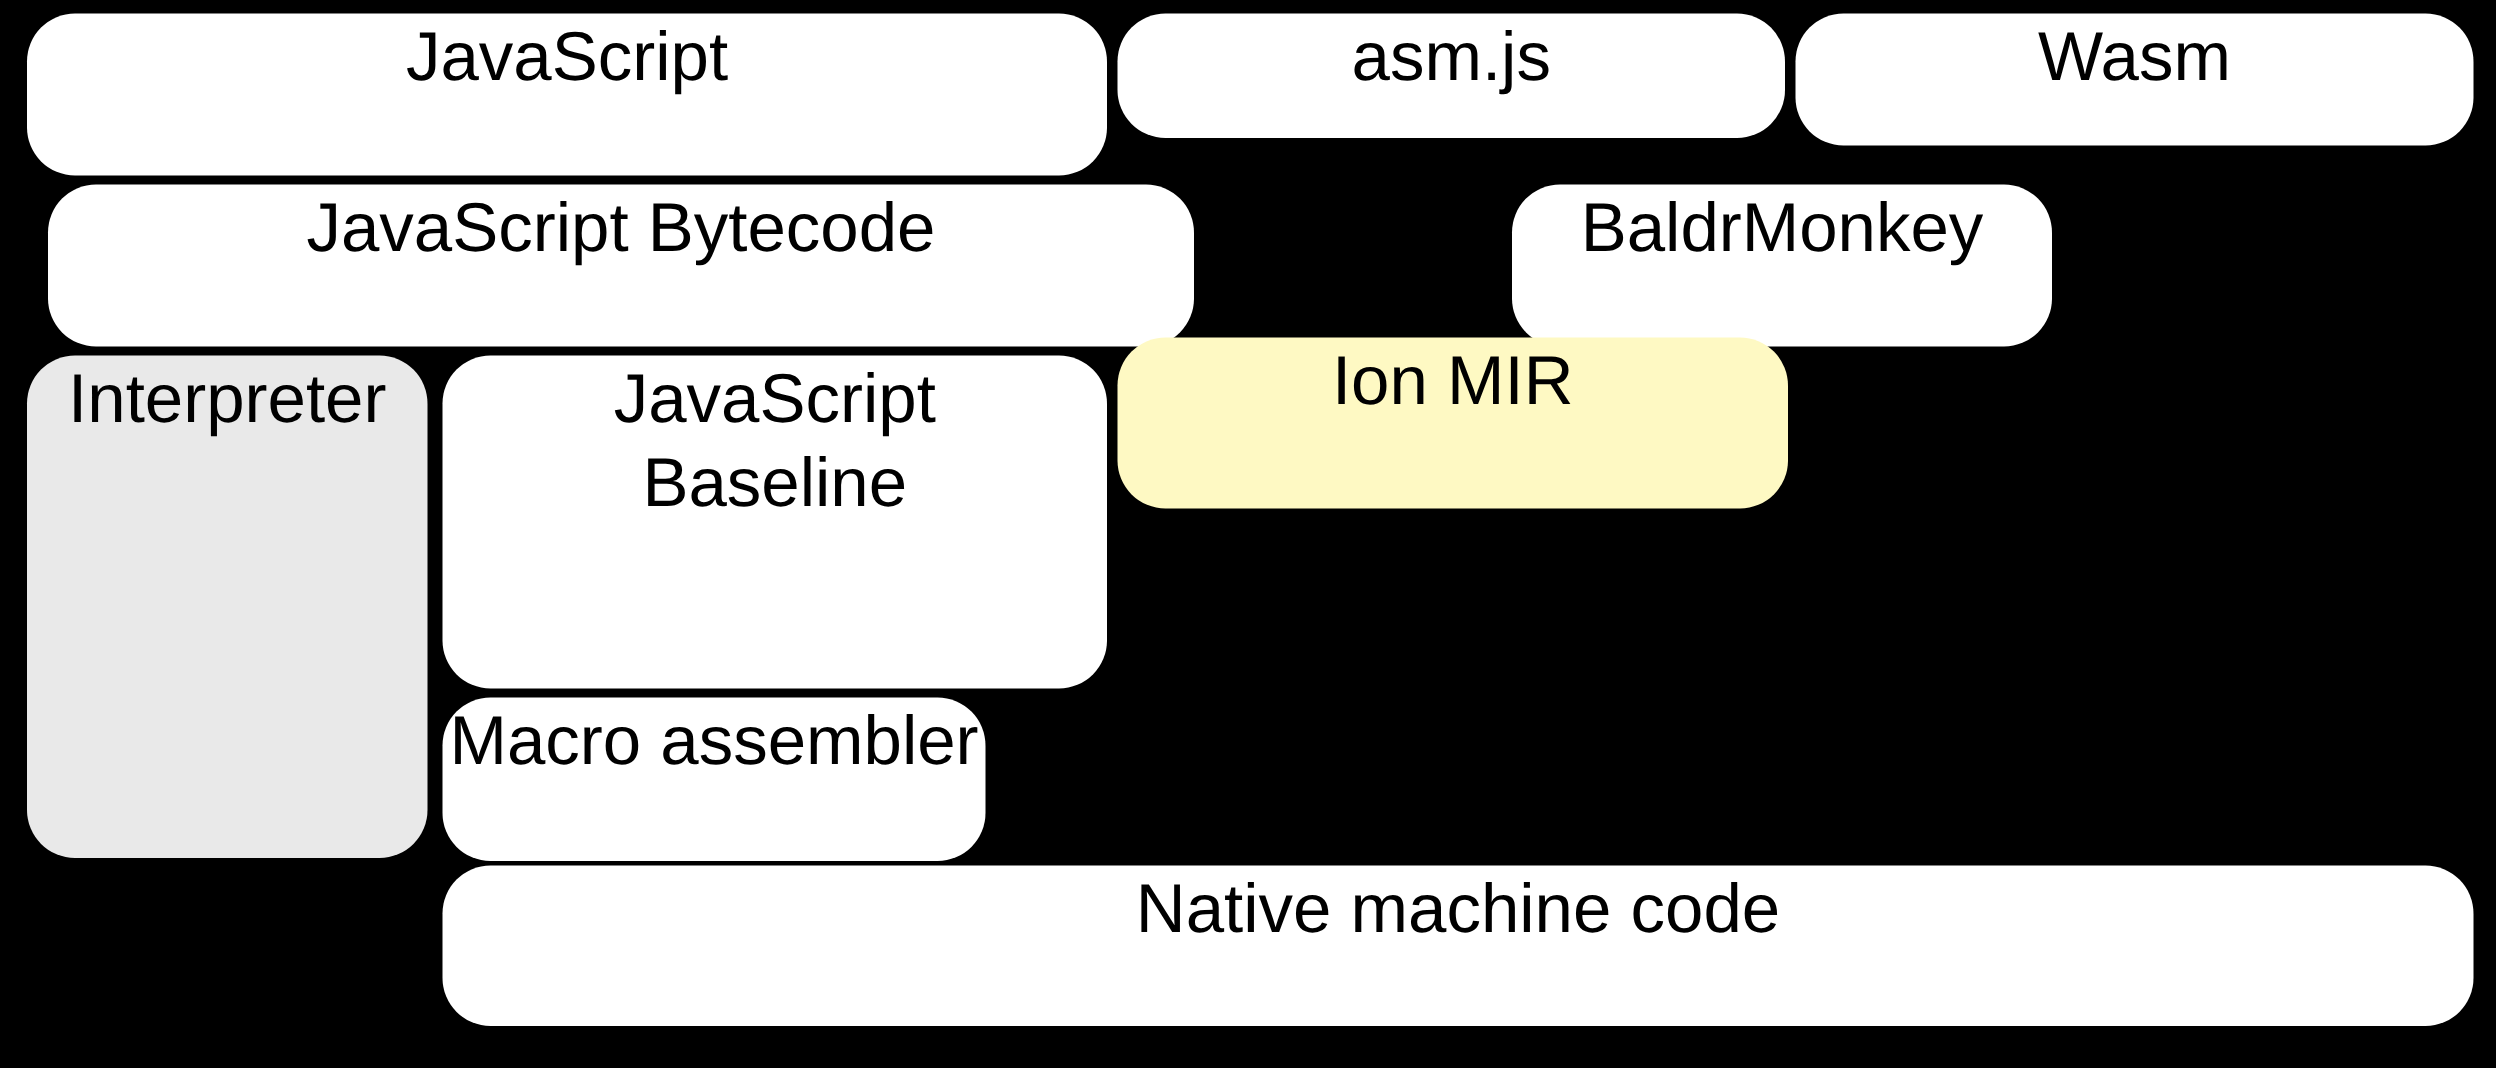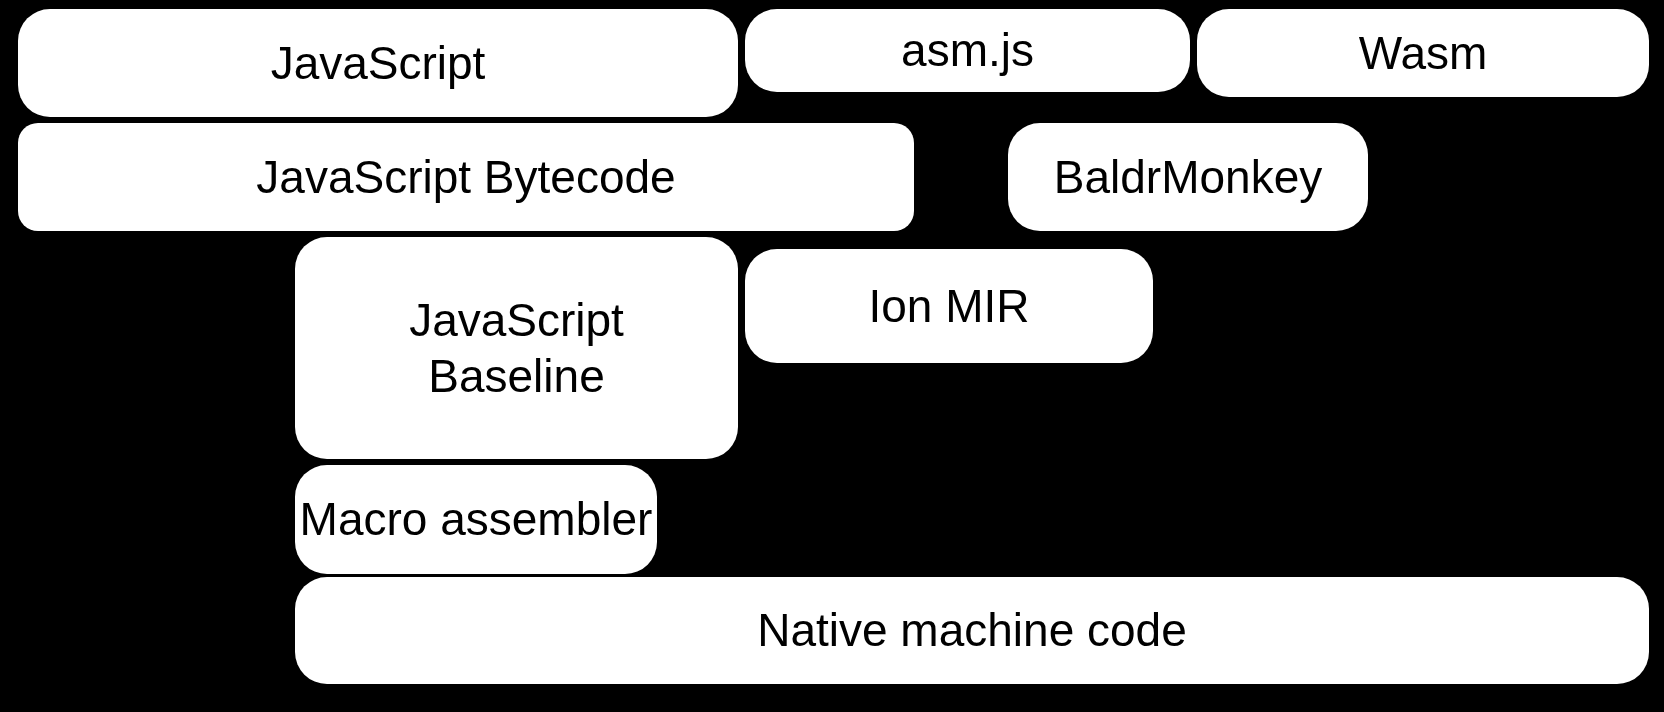--- a/index.html
+++ b/index.html
@@ -12,21 +12,20 @@
     width: 1664px;
     height: 712px;
     overflow: hidden;
     font-family: "Liberation Sans", "DejaVu Sans", sans-serif;
   }
   .box {
     position: absolute;
     background: #ffffff;
     border-radius: 32px;
     display: flex;
-    align-items: center;
     justify-content: center;
     box-sizing: border-box;
   }
   .box span {
     font-size: 46px;
     line-height: 1.22;
     color: #000000;
     text-align: center;
     white-space: pre-line;
   }
@@ -39,32 +38,35 @@
   <div class="box" style="left:18px; top:9px; width:720px; height:108px;">
     <span>JavaScript</span>
   </div>
   <div class="box" style="left:745px; top:9px; width:445px; height:83px;">
     <span>asm.js</span>
   </div>
   <div class="box" style="left:1197px; top:9px; width:452px; height:88px;">
     <span>Wasm</span>
   </div>
 
-  <div class="box" style="left:18px; top:123px; width:896px; height:108px;border-radius:20px;">
+  <div class="box" style="left:32px; top:123px; width:764px; height:108px;">
     <span>JavaScript Bytecode</span>
   </div>
   <div class="box" style="left:974px; top:123px; width:360px; height:108px;margin-left:34px;">
     <span>BaldrMonkey</span>
   </div>
 
+  <div class="box" style="left: 18px; top: 237px; width: 267px; height: 335px; background-color: rgb(233, 233, 233);">
+    <span>Interpreter</span>
+  </div>
   <div class="box" style="left:295px; top:237px; width:443px; height:222px;">
     <span>JavaScript
 Baseline</span>
   </div>
-  <div class="box" style="left: 745px; top: 249px; width: 408px; height: 114px; background-color: #ffffff;">
+  <div class="box" style="left: 745px; top: 225px; width: 447px; height: 114px; background-color: #fef9c3;">
     <span>Ion MIR</span>
   </div>
   <div class="box" style="left:295px; top:465px; width:362px; height:109px;">
     <span>Macro assembler</span>
   </div>
 
   <div class="box" style="left:295px; top:577px; width:1354px; height:107px;">
     <span>Native machine code</span>
   </div>
 

